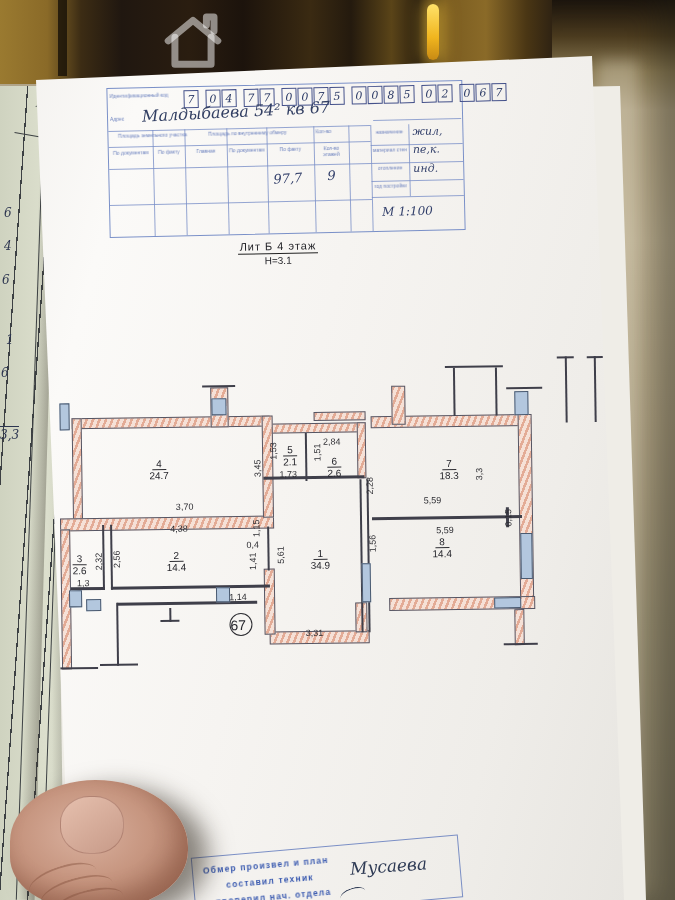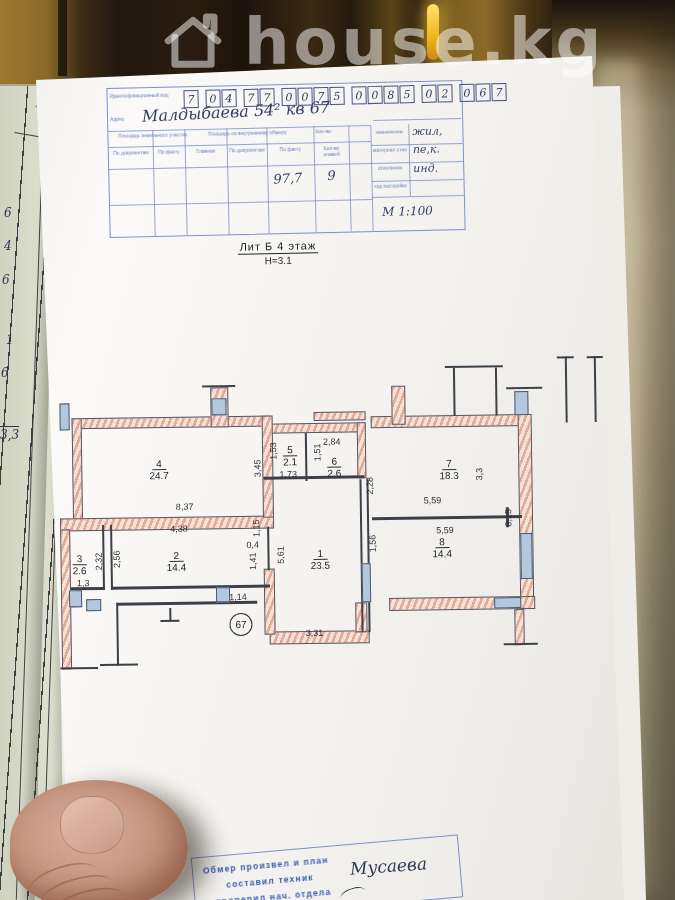--- a/index.html
+++ b/index.html
@@ -60,21 +60,21 @@
   .wp{position:absolute;box-sizing:border-box;border:1px solid #565664;background-color:#f3ddd2;
     background-image:repeating-linear-gradient(112deg,rgba(214,130,100,.55) 0 2.5px,rgba(246,225,215,.9) 2.5px 6px);}
   .wt{position:absolute;background:#3f3f4a;}
   .win{position:absolute;box-sizing:border-box;background:#b3c7de;border:1px solid #4a5a70;}
   .dim{position:absolute;font-size:9px;color:#2e2e33;white-space:nowrap;line-height:1;}
   .dimv{transform:rotate(-90deg);}
   .room{position:absolute;display:flex;flex-direction:column;align-items:center;color:#26262c;}
   .rn{font-size:10px;border-bottom:1px solid #2e2e33;line-height:1.1;padding:0 4px;}
   .ra{font-size:10px;line-height:1.2;}
   .apt-circle{position:absolute;width:21px;height:21px;border:1.4px solid #2e2e33;border-radius:50%;
-    display:flex;align-items:center;justify-content:center;font-size:10px;color:#26262c;}
+    display:flex;align-items:center;font-size:14px;color:#26262c;}
   
   .stamp{left:193px;top:846px;width:246px;padding:5px 10px 8px;transform:rotate(-5deg);
     border:1.7px solid rgba(58,90,176,.65);color:#3a5ab0;font-size:8.5px;font-weight:bold;
     letter-spacing:1.2px;line-height:1.9;filter:blur(.2px);}
   .stamp div:nth-child(2){margin-left:22px;}
   .stamp div:nth-child(3){margin-left:10px;}
   .sig{left:350px;top:856px;font:italic 17px "DejaVu Serif",serif;color:#2f3b55;transform:rotate(-4deg);}
   .sig2{left:340px;top:888px;width:26px;height:12px;border-top:1.6px solid #2f3b55;
     border-radius:50%;transform:rotate(-18deg);}
   
@@ -246,21 +246,21 @@
       <div class="win" style="left:155px;top:37px;width:15px;height:17px"></div>
       <div class="win" style="left:458px;top:34px;width:14px;height:24px"></div>
       <div class="win" style="left:462px;top:176px;width:12px;height:46px"></div>
       <div class="win" style="left:435px;top:240px;width:27px;height:11px"></div>
       <div class="win" style="left:303px;top:204px;width:9px;height:39px"></div>
       <div class="win" style="left:157px;top:226px;width:14px;height:15px"></div>
       <div class="win" style="left:10px;top:227px;width:13px;height:17px"></div>
       <div class="win" style="left:27px;top:236px;width:15px;height:12px"></div>
       <div class="win" style="left:3px;top:40px;width:10px;height:27px"></div>
 
-      <div class="dim" style="left:118px;top:141px">8,37</div>
+      <div class="dim" style="left:118px;top:141px">3,70</div>
       <div class="dim" style="left:112px;top:163px">4,38</div>
       <div class="dim dimv" style="left:192px;top:103px">3,45</div>
       <div class="dim dimv" style="left:208px;top:86px">1,53</div>
       <div class="dim" style="left:222px;top:110px">1,73</div>
       <div class="dim" style="left:266px;top:78px">2,84</div>
       <div class="dim dimv" style="left:252px;top:88px">1,51</div>
       <div class="dim dimv" style="left:304px;top:122px">2,28</div>
       <div class="dim dimv" style="left:416px;top:112px">3,3</div>
       <div class="dim" style="left:366px;top:138px">5,59</div>
       <div class="dim" style="left:378px;top:168px">5,59</div>
@@ -295,21 +295,21 @@
       <div class="room" style="left:108px;top:188px">
         <span class="rn">2</span>
         <span class="ra">14.4</span>
       </div>
       <div class="room" style="left:14px;top:190px">
         <span class="rn">3</span>
         <span class="ra">2.6</span>
       </div>
       <div class="room" style="left:252px;top:188px">
         <span class="rn">1</span>
-        <span class="ra">23.5</span>
+        <span class="ra">34.9</span>
       </div>
       <div class="room" style="left:374px;top:178px">
         <span class="rn">8</span>
         <span class="ra">14.4</span>
       </div>
       <div class="apt-circle" style="left:170px;top:252px">
         <span>67</span>
       </div>
     </div>
 
@@ -330,16 +330,15 @@
   </div>
 
   <div class="a wm">
     <svg width="74" height="70" viewBox="0 0 24 24">
       <g fill="none" stroke="rgba(255,255,255,0.5)" stroke-width="2.4" stroke-linecap="round" stroke-linejoin="round">
         <path d="M3.5 11.6 L12 4.6 L20.5 11.6"></path>
         <path d="M16.6 6.2 V3.4 H19.2 V8.2"></path>
         <path d="M5.8 10.4 V19.6 H18.2 V10.4"></path>
       </g>
     </svg>
-    <span class="wm-text">house.kg</span>
   </div>
 
 </div>
 
 </body></html>

